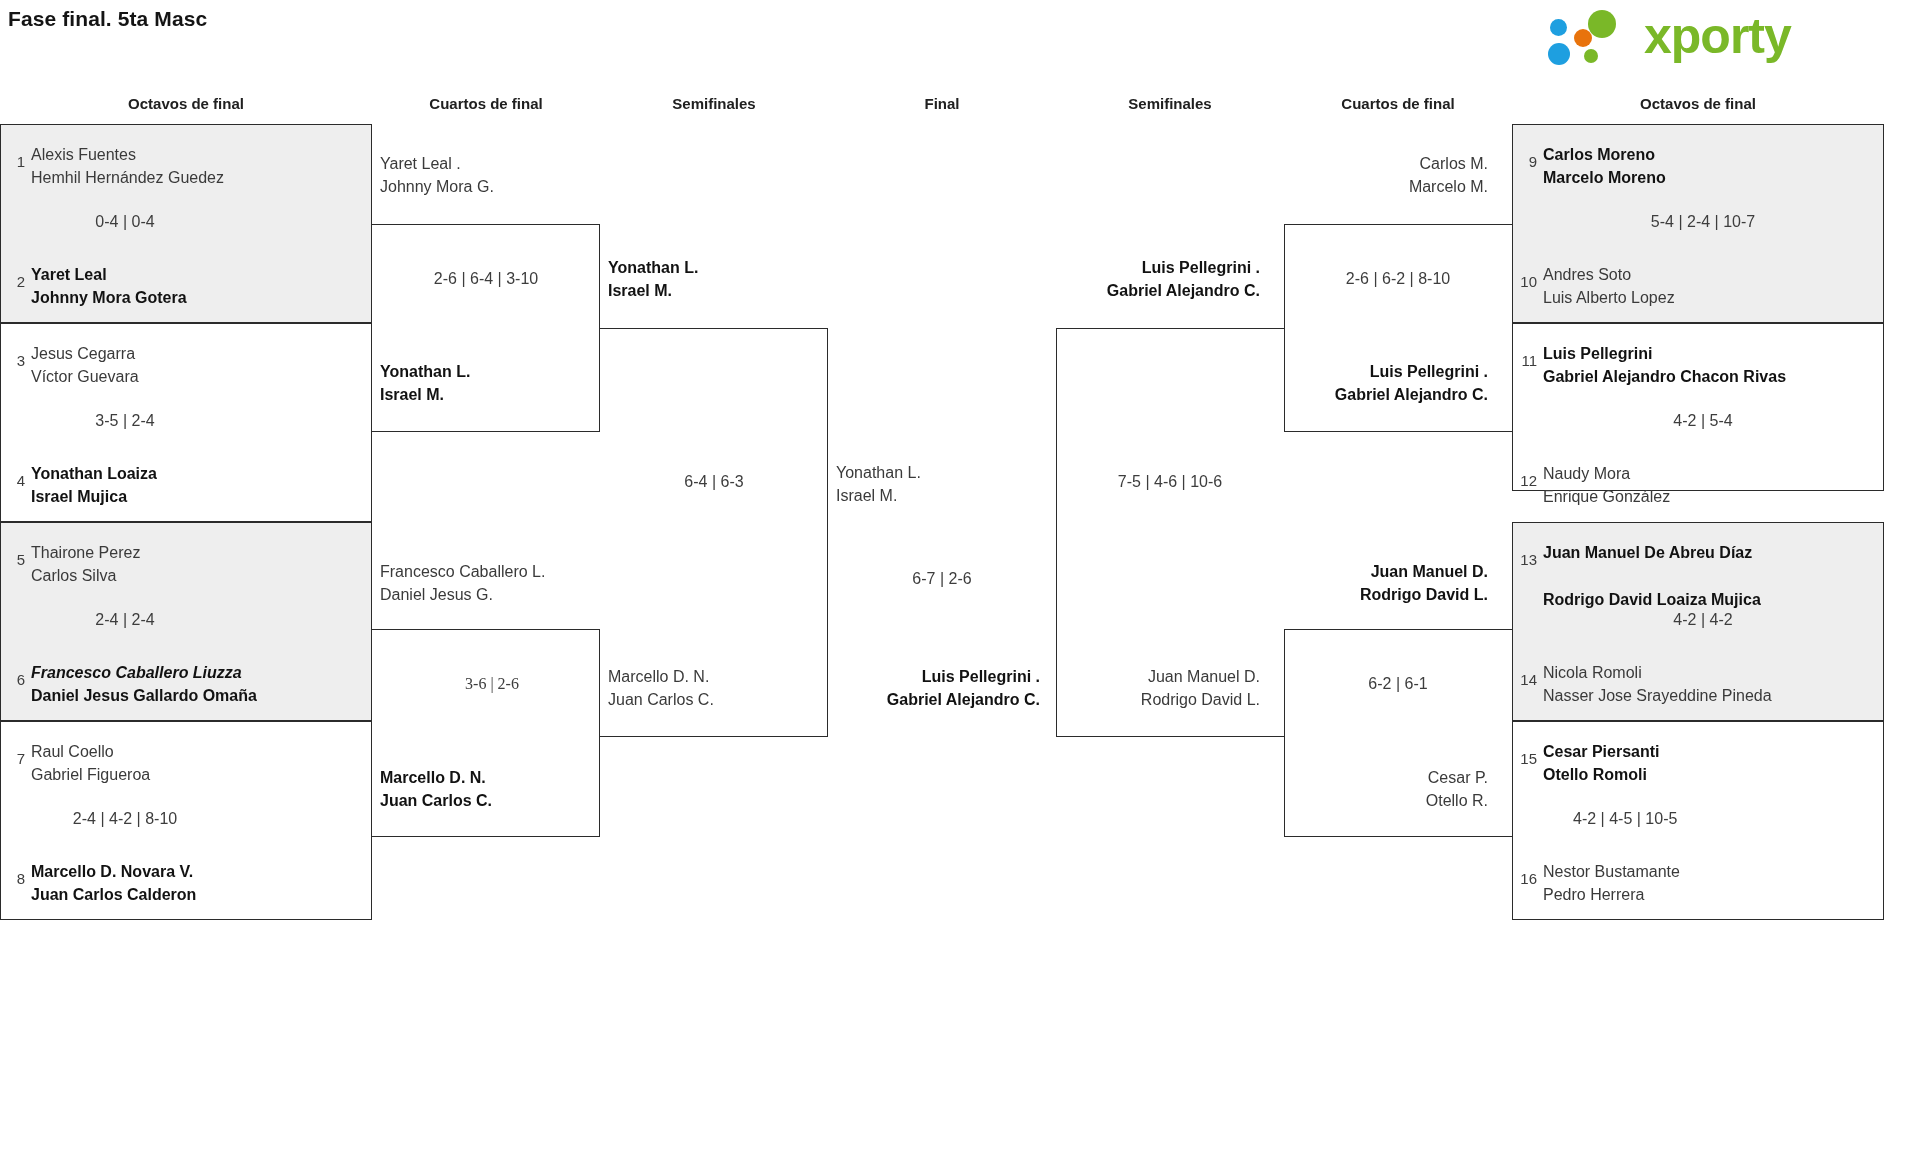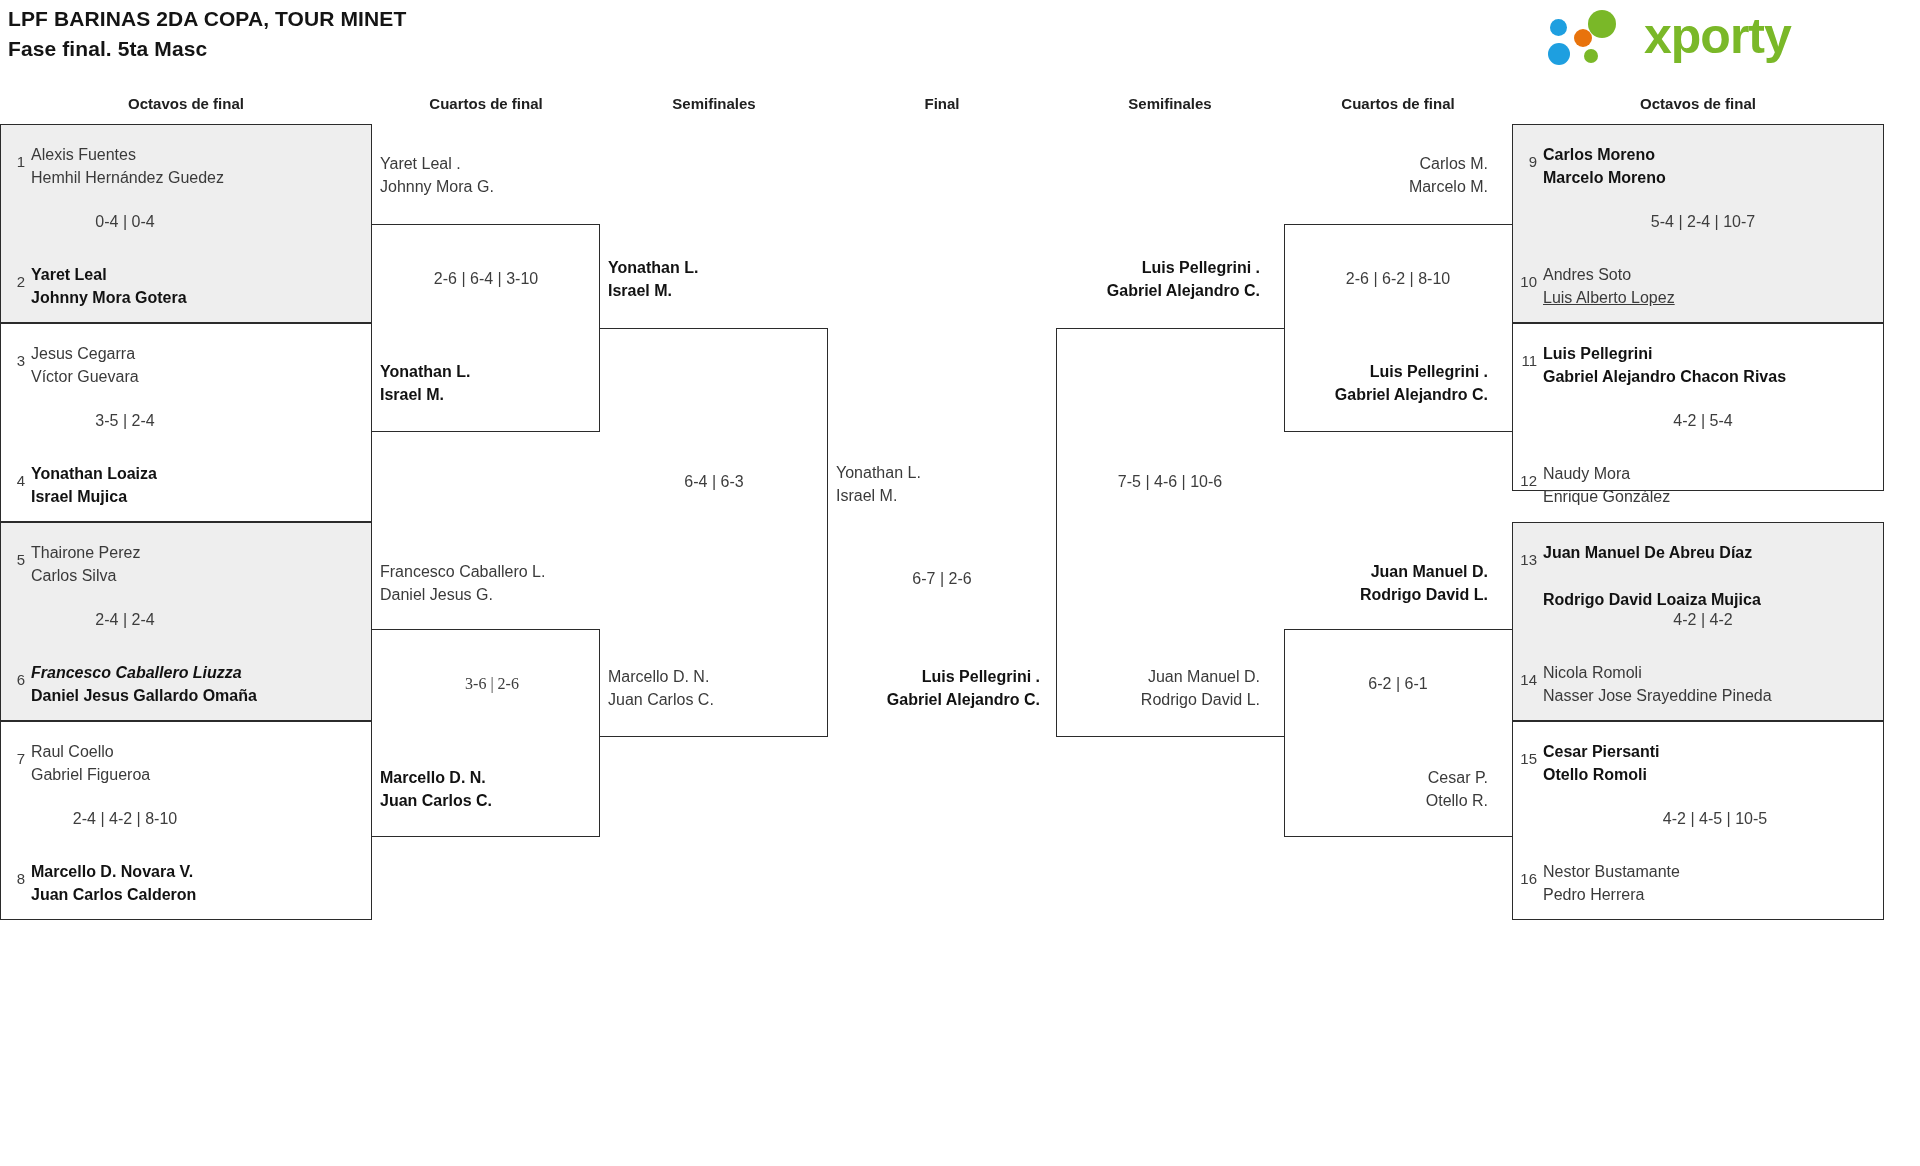--- a/index.html
+++ b/index.html
@@ -76,21 +76,20 @@
   }
   .conn.left-edge  { border-left: 1px solid #2b2b2b; }
   .conn.right-edge { border-right: 1px solid #2b2b2b; }
 </style>
 </head>
 <body>
 
 <div id="root">
 
   <div class="title-block">
-    <div class="title-line">LPF BARINAS 2DA COPA, TOUR MINET</div>
     <div class="title-line">Fase final. 5ta Masc</div>
   </div>
 
   <div class="logo">
     <div class="logo-dots">
       <div class="dot" style="left:2px;  top:9px;  width:17px; height:17px; background:#1e9fe0;"></div>
       <div class="dot" style="left:26px; top:19px; width:18px; height:18px; background:#e8730c;"></div>
       <div class="dot" style="left:40px; top:0px;  width:28px; height:28px; background:#7ab828;"></div>
       <div class="dot" style="left:0px;  top:33px; width:22px; height:22px; background:#1e9fe0;"></div>
       <div class="dot" style="left:36px; top:39px; width:14px; height:14px; background:#7ab828;"></div>
@@ -194,21 +193,21 @@
   <div class="team right-align" style="left:1276px; top:766px; width:212px;">Cesar P.</div>
   <div class="team right-align" style="left:1276px; top:789px; width:212px;">Otello R.</div>
 
   <div class="match-box shaded" style="left:1512px; top:124px; width:372px; height:199px;">
     <div class="seed" style="left:2px;  top:28px;">9</div>
     <div class="team win" style="left:30px; top:18px;">Carlos Moreno</div>
     <div class="team win" style="left:30px; top:41px;">Marcelo Moreno</div>
     <div class="score" style="left:60px; top:88px; width:260px; text-align:center;">5-4 | 2-4 | 10-7</div>
     <div class="seed" style="left:2px;  top:148px;">10</div>
     <div class="team" style="left:30px; top:138px;">Andres Soto</div>
-    <div class="team" style="left:30px; top:161px;text-decoration:underline;">Luis Alberto Lopez</div>
+    <div class="team" style="left:30px; top:161px;">Luis Alberto Lopez</div>
   </div>
 
   <div class="match-box" style="left:1512px; top:323px; width:372px; height:168px;">
     <div class="seed" style="left:2px;  top:28px;">11</div>
     <div class="team win" style="left:30px; top:18px;">Luis Pellegrini</div>
     <div class="team win" style="left:30px; top:41px;">Gabriel Alejandro Chacon Rivas</div>
     <div class="score" style="left:60px; top:88px; width:260px; text-align:center;">4-2 | 5-4</div>
     <div class="seed" style="left:2px;  top:148px;">12</div>
     <div class="team" style="left:30px; top:138px;">Naudy Mora</div>
     <div class="team" style="left:30px; top:161px;">Enrique González</div>
@@ -221,19 +220,19 @@
     <div class="score" style="left:60px; top:88px; width:260px; text-align:center;">4-2 | 4-2</div>
     <div class="seed" style="left:2px;  top:148px;">14</div>
     <div class="team" style="left:30px; top:138px;">Nicola Romoli</div>
     <div class="team" style="left:30px; top:161px;">Nasser Jose Srayeddine Pineda</div>
   </div>
 
   <div class="match-box" style="left:1512px; top:721px; width:372px; height:199px;">
     <div class="seed" style="left:2px;  top:28px;">15</div>
     <div class="team win" style="left:30px; top:18px;">Cesar Piersanti</div>
     <div class="team win" style="left:30px; top:41px;">Otello Romoli</div>
-    <div class="score" style="left:72px; top:88px; width:260px; text-align:center;">4-2 | 4-5 | 10-5</div>
+    <div class="score" style="left:60px; top:88px; width:260px; ">4-2 | 4-5 | 10-5</div>
     <div class="seed" style="left:2px;  top:148px;">16</div>
     <div class="team" style="left:30px; top:138px;">Nestor Bustamante</div>
     <div class="team" style="left:30px; top:161px;">Pedro Herrera</div>
   </div>
 
 </div>
 
 </body></html>

